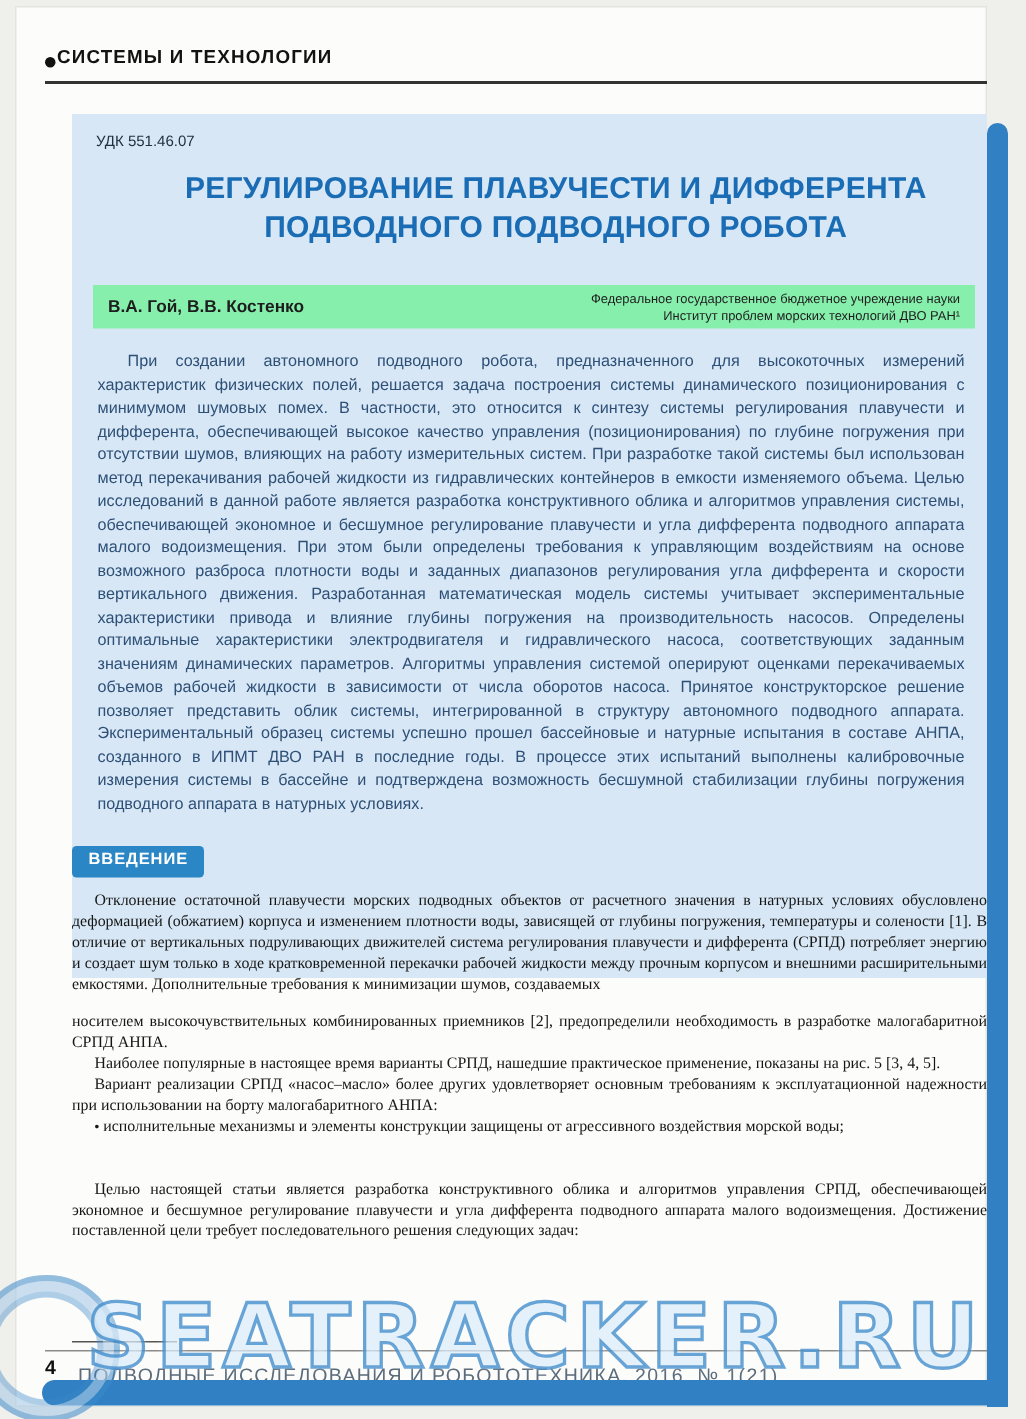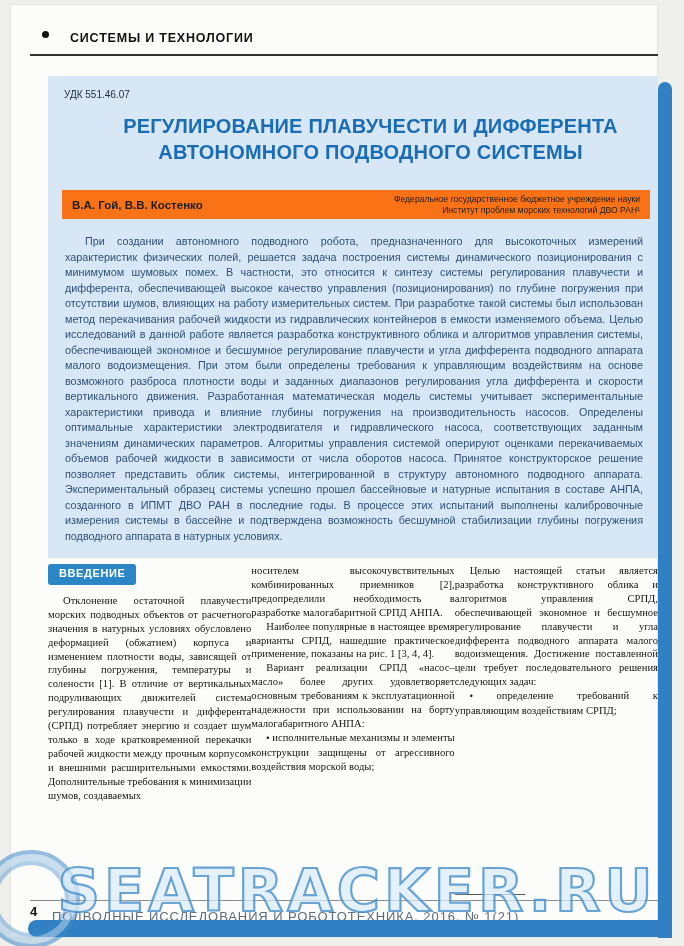--- a/index.html
+++ b/index.html
@@ -3,40 +3,40 @@
 <meta charset="utf-8">
 <style>
   * { margin:0; padding:0; box-sizing:border-box; }
   html,body { background:#d9d9d5; }
   .stage { position:relative; width:684px; height:946px; background:#efefec; overflow:hidden;
            font-family:"Liberation Sans", sans-serif; }
   .page { position:absolute; left:10px; top:4px; width:648px; height:934px; background:#fcfcfb;
           box-shadow: inset 0 0 0 1px #e4e4df; }
 
   
-  .hdr { position:absolute; left:32px; top:27px; display:flex; align-items:flex-start; gap:21px; }
+  .hdr { position:absolute; left:20px; top:27px; display:flex; align-items:flex-end; gap:1px; }
   .hdr-dot { width:7px; height:7px; background:#111; border-radius:50%; flex:0 0 auto; }
   .hdr-title { font-size:12.5px; font-weight:bold; letter-spacing:0.8px; color:#121212; }
   .hdr-rule { position:absolute; left:20px; top:50px; width:628px; height:1.5px; background:#333; }
 
   
-  .panel { position:absolute; left:38px; top:72px; width:610px; height:482px; background:#d7e7f5; }
+  .panel { position:absolute; left:38px; top:72px; width:610px; height:576px; background:#d7e7f5; }
   .udk { position:absolute; left:16px; top:13px; font-size:10px; color:#23313f; }
   .title { position:absolute; top:37px; left:0; right:0; text-align:center; color:#1a6db4;
            font-weight:bold; font-size:20px; line-height:26px; letter-spacing:0.2px;padding-left:35px; }
-  .authors-band { position:absolute; left:14px; right:8px; top:114px; background:#f97316;
+  .authors-band { position:absolute; left:14px; right:8px; top:114px; background:#86efac;
                   display:flex; justify-content:space-between; align-items:center; padding:4px 10px; min-height:27px; }
   .authors { font-size:11.5px; font-weight:bold; color:#1d1d1d; }
   .affil { text-align:right; font-size:8.6px; line-height:10.6px; color:#1d1d1d;margin-left:48px; }
   .abstract { position:absolute; left:17px; right:15px; top:158px; bottom:12px; font-size:10.8px;
               line-height:15.5px; color:#2e5077; text-align:justify; text-indent:20px; overflow:hidden; }
 
   
   .cols { position:absolute; left:38px; top:560px; width:610px; height:334px; display:flex; 
-          font-family:"Liberation Serif", serif; overflow:hidden; }
+          font-family:"Liberation Serif", serif; overflow:hidden;flex-direction:column; }
   .col { flex:1 1 0; display:flex; flex-direction:column; font-size:10.6px; line-height:13.9px;
          text-align:justify; color:#161616; overflow:hidden; }
   .col p { text-indent:15px; }
   .col p.noindent { text-indent:0; }
   .intro-tag { align-self:flex-start; background:#2b86c5; color:#fff; font-family:"Liberation Sans",sans-serif;
                font-weight:bold; font-size:11px; letter-spacing:0.6px; padding:3px 11px 4px; border-radius:3px;
                margin-bottom:9px; }
   .bdot { font-family:"Liberation Sans",sans-serif; font-size:9px; }
   .footnote { margin-top:auto; font-family:"Liberation Sans",sans-serif; font-size:7.7px; line-height:9.8px;
               color:#222; text-align:left; text-indent:0; }
@@ -75,46 +75,45 @@
     <div class="hdr">
       <span class="hdr-dot"></span>
       <span class="hdr-title">СИСТЕМЫ И ТЕХНОЛОГИИ</span>
     </div>
     <div class="hdr-rule"></div>
 
     <div class="panel">
       <div class="udk">УДК 551.46.07</div>
       <div class="title">
         <div>РЕГУЛИРОВАНИЕ ПЛАВУЧЕСТИ И ДИФФЕРЕНТА</div>
-        <div>АВТОНОМНОГО ПОДВОДНОГО СИСТЕМЫ</div>
+        <div>ПОДВОДНОГО ПОДВОДНОГО РОБОТА</div>
       </div>
       <div class="authors-band">
         <div class="authors">В.А. Гой, В.В. Костенко</div>
         <div class="affil">
           <div>Федеральное государственное бюджетное учреждение науки</div>
           <div>Институт проблем морских технологий ДВО РАН¹</div>
         </div>
       </div>
       <div class="abstract">При создании автономного подводного робота, предназначенного для высокоточных измерений характеристик физических полей, решается задача построения системы динамического позиционирования с минимумом шумовых помех. В частности, это относится к синтезу системы регулирования плавучести и дифферента, обеспечивающей высокое качество управления (позиционирования) по глубине погружения при отсутствии шумов, влияющих на работу измерительных систем. При разработке такой системы был использован метод перекачивания рабочей жидкости из гидравлических контейнеров в емкости изменяемого объема. Целью исследований в данной работе является разработка конструктивного облика и алгоритмов управления системы, обеспечивающей экономное и бесшумное регулирование плавучести и угла дифферента подводного аппарата малого водоизмещения. При этом были определены требования к управляющим воздействиям на основе возможного разброса плотности воды и заданных диапазонов регулирования угла дифферента и скорости вертикального движения. Разработанная математическая модель системы учитывает экспериментальные характеристики привода и влияние глубины погружения на производительность насосов. Определены оптимальные характеристики электродвигателя и гидравлического насоса, соответствующих заданным значениям динамических параметров. Алгоритмы управления системой оперируют оценками перекачиваемых объемов рабочей жидкости в зависимости от числа оборотов насоса. Принятое конструкторское решение позволяет представить облик системы, интегрированной в структуру автономного подводного аппарата. Экспериментальный образец системы успешно прошел бассейновые и натурные испытания в составе АНПА, созданного в ИПМТ ДВО РАН в последние годы. В процессе этих испытаний выполнены калибровочные измерения системы в бассейне и подтверждена возможность бесшумной стабилизации глубины погружения подводного аппарата в натурных условиях.</div>
     </div>
 
     <div class="cols">
       <div class="col">
         <div class="intro-tag">ВВЕДЕНИЕ</div>
         <p>Отклонение остаточной плавучести морских подводных объектов от расчетного значения в натурных условиях обусловлено деформацией (обжатием) корпуса и изменением плотности воды, зависящей от глубины погружения, температуры и солености [1]. В отличие от вертикальных подруливающих движителей система регулирования плавучести и дифферента (СРПД) потребляет энергию и создает шум только в ходе кратковременной перекачки рабочей жидкости между прочным корпусом и внешними расширительными емкостями. Дополнительные требования к минимизации шумов, создаваемых</p>
       </div>
       <div class="col">
         <p class="noindent">носителем высокочувствительных комбинированных приемников [2], предопределили необходимость в разработке малогабаритной СРПД АНПА.</p>
-        <p>Наиболее популярные в настоящее время варианты СРПД, нашедшие практическое применение, показаны на рис. 1 [3, 4, 4].</p>
+        <p>Наиболее популярные в настоящее время варианты СРПД, нашедшие практическое применение, показаны на рис. 5 [3, 4, 5].</p>
         <p>Вариант реализации СРПД «насос–масло» более других удовлетворяет основным требованиям к эксплуатационной надежности при использовании на борту малогабаритного АНПА:</p>
         <p><span class="bdot">•</span> <span>исполнительные механизмы и элементы конструкции защищены от агрессивного воздействия морской воды;</span></p>
       </div>
       <div class="col">
         <p>Целью настоящей статьи является разработка конструктивного облика и алгоритмов управления СРПД, обеспечивающей экономное и бесшумное регулирование плавучести и угла дифферента подводного аппарата малого водоизмещения. Достижение поставленной цели требует последовательного решения следующих задач:</p>
-        <p><span class="bdot">•</span> <span>определение требований к управляющим воздействиям СРПД;</span></p>
         <div class="footnote">
           <div class="fn-rule"></div>
         </div>
       </div>
     </div>
 
     <div class="footer-rule"></div>
     <div class="page-num">4</div>
     <div class="journal">ПОДВОДНЫЕ ИССЛЕДОВАНИЯ И РОБОТОТЕХНИКА. 2016. № 1(21)</div>
   </div>

